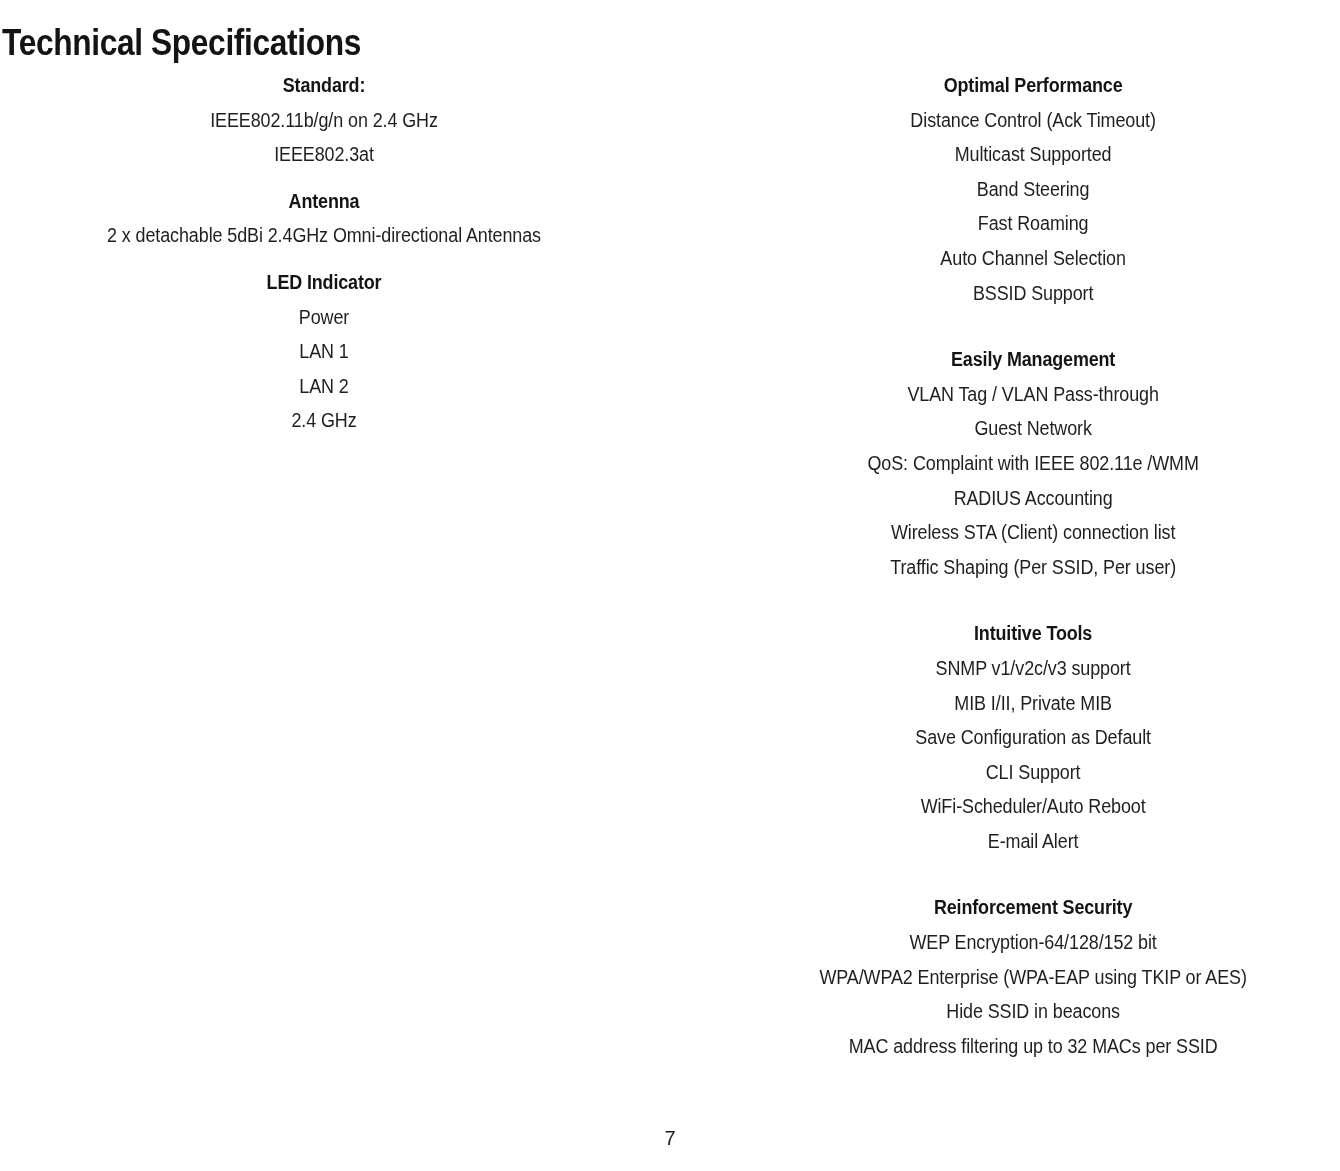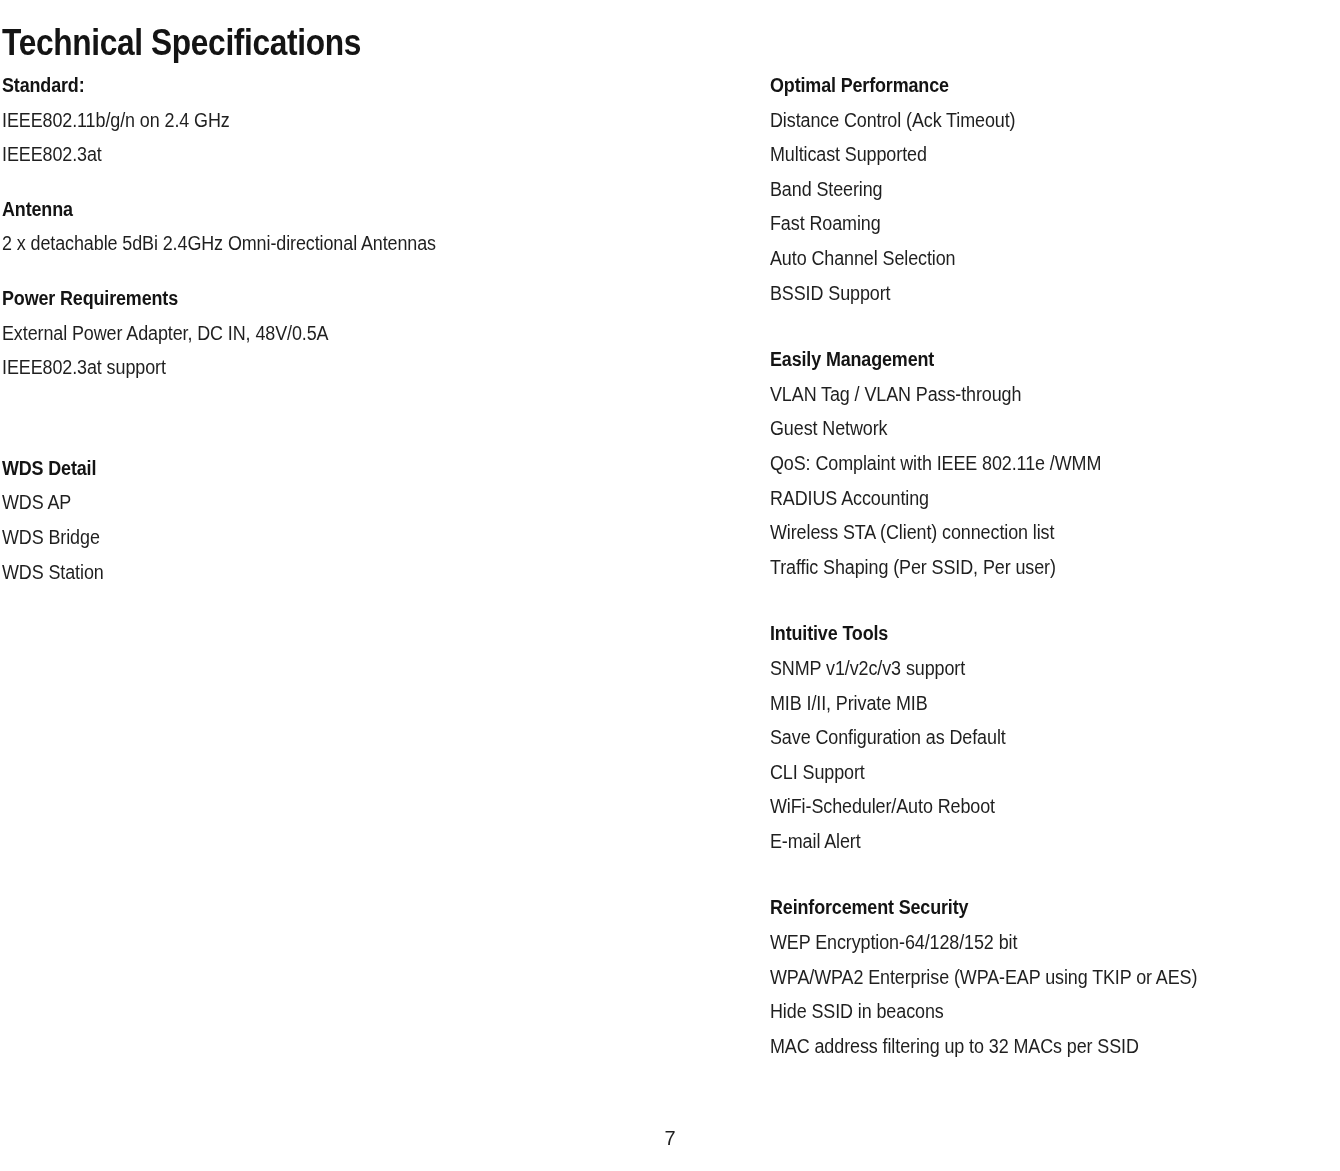--- a/index.html
+++ b/index.html
@@ -31,22 +31,22 @@
     transform-origin: left top;
     white-space: nowrap;
   }
   .col {
     position: absolute;
     top: 68px;
   }
   .col-left  { left: 2px;   width: 700px; }
   .col-right { left: 770px; width: 572px; }
 
-  .block { margin: 0; }
-  .block.gap-sm { margin-top: 20px; }
+  .block { margin: 0; text-align: center; }
+  .block.gap-sm { margin-top: 12px; }
   .block.gap-md { margin-top: 32px; }
   .block.gap-lg { margin-top: 66px; }
 
   .sec-head {
     font-size: 19.5px;
     font-weight: bold;
     line-height: 34.6px;
     letter-spacing: -0.15px;
     color: #141414;
     transform: scaleX(0.92);
@@ -87,29 +87,25 @@
       <div class="block">
         <div class="sec-head">Standard:</div>
         <div class="sec-line">IEEE802.11b/g/n on 2.4 GHz</div>
         <div class="sec-line">IEEE802.3at</div>
       </div>
       <div class="block gap-sm">
         <div class="sec-head">Antenna</div>
         <div class="sec-line">2 x detachable 5dBi 2.4GHz Omni-directional Antennas</div>
       </div>
       <div class="block gap-sm">
-        <div class="sec-head">Power Requirements</div>
-        <div class="sec-line">External Power Adapter, DC IN, 48V/0.5A</div>
-        <div class="sec-line">IEEE802.3at support</div>
-      </div>
-      <div class="block gap-lg">
-        <div class="sec-head">WDS Detail</div>
-        <div class="sec-line">WDS AP</div>
-        <div class="sec-line">WDS Bridge</div>
-        <div class="sec-line">WDS Station</div>
+        <div class="sec-head">LED Indicator</div>
+        <div class="sec-line">Power</div>
+        <div class="sec-line">LAN 1</div>
+        <div class="sec-line">LAN 2</div>
+        <div class="sec-line">2.4 GHz</div>
       </div>
     </div>
   <div class="col col-right">
       <div class="block">
         <div class="sec-head">Optimal Performance</div>
         <div class="sec-line">Distance Control (Ack Timeout)</div>
         <div class="sec-line">Multicast Supported</div>
         <div class="sec-line">Band Steering</div>
         <div class="sec-line">Fast Roaming</div>
         <div class="sec-line">Auto Channel Selection</div>

